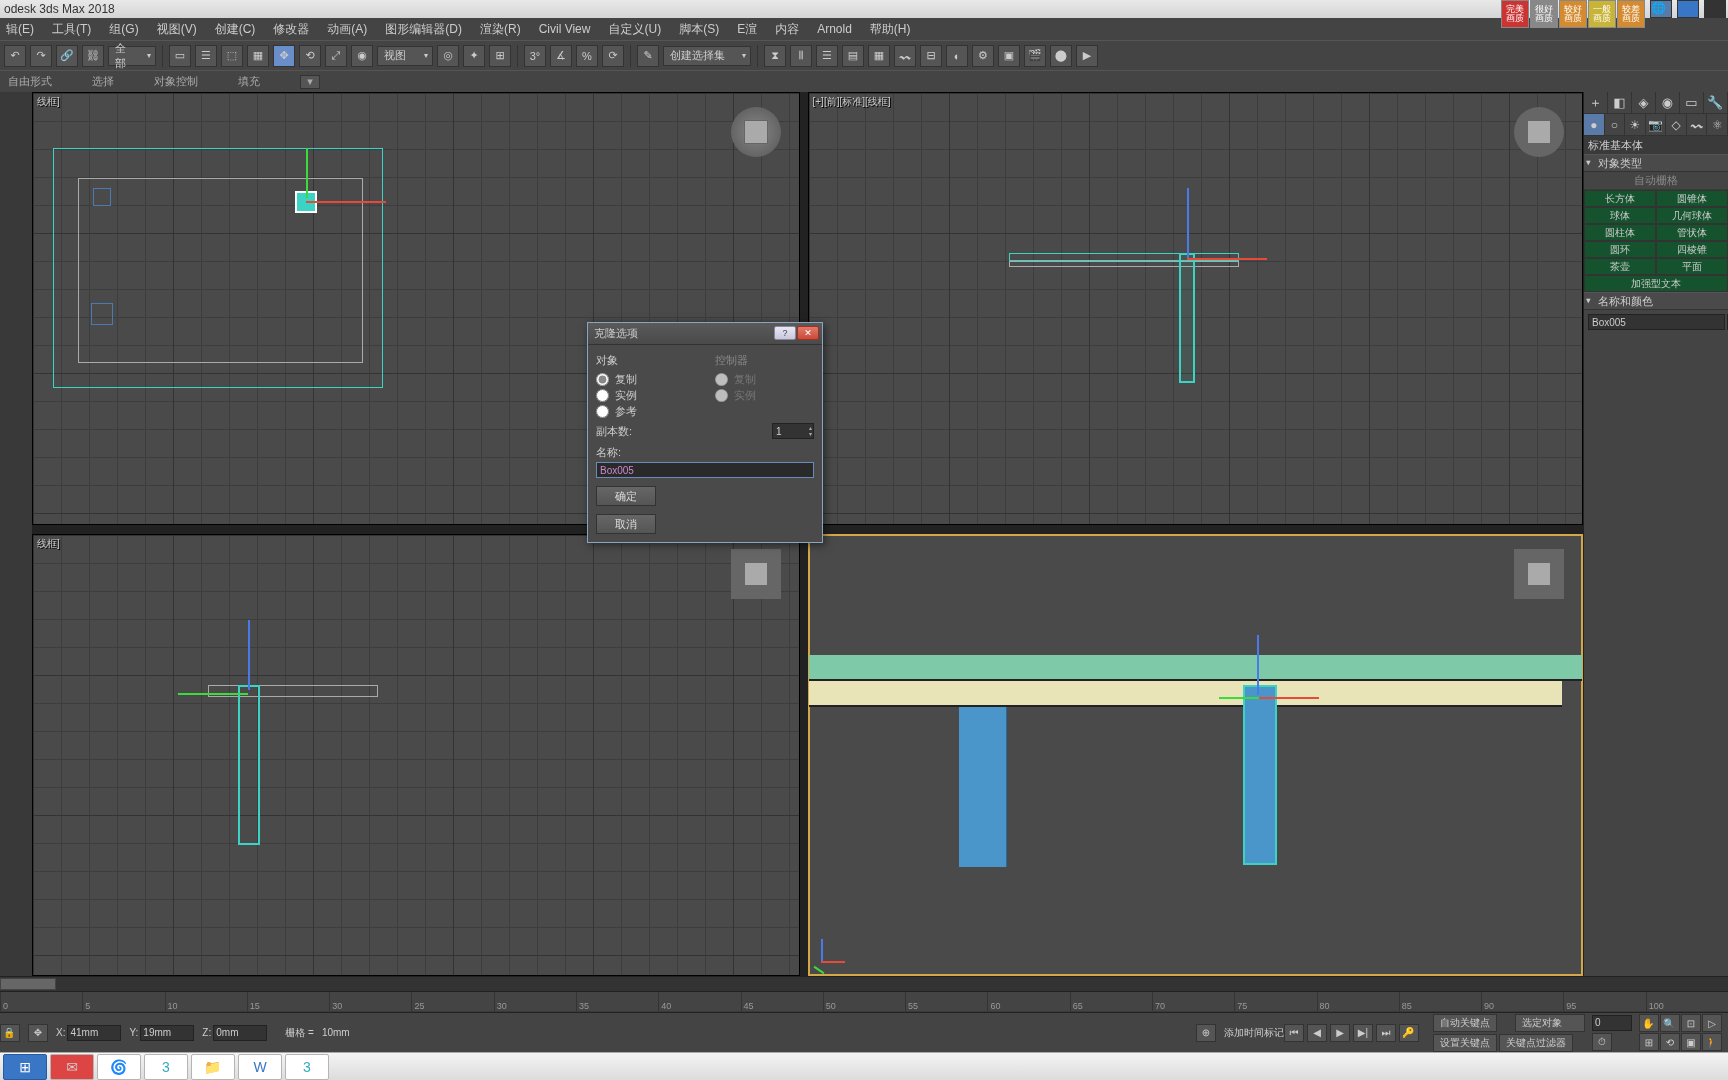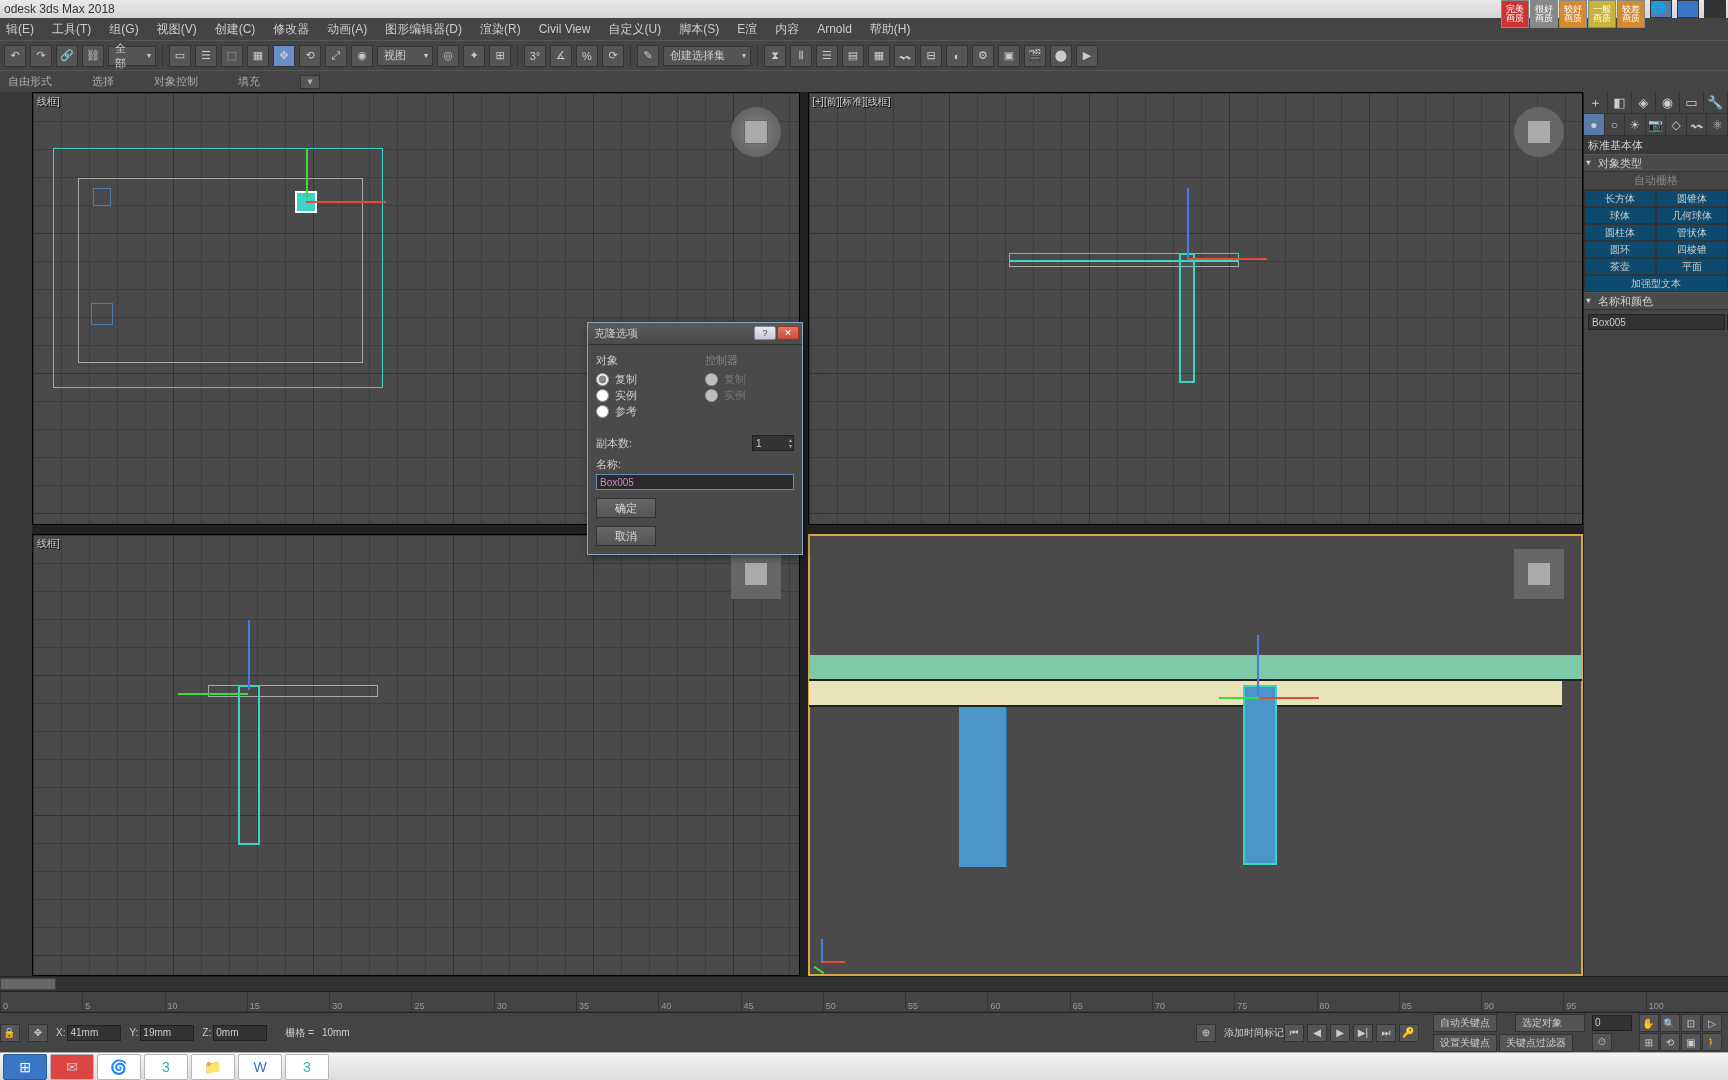--- a/index.html
+++ b/index.html
@@ -56,41 +56,41 @@
 .right-panel { width: 145px; background: #444; border-left: 1px solid #222; }
 .rp-iconrow { height: 22px; display: flex; border-bottom: 1px solid #333; }
 .rp-iconrow .ic { flex: 1; border-right: 1px solid #333; display: flex; align-items: center; justify-content: center; cursor: pointer; font-size: 13px; color: #ccc; }
 .rp-iconrow .ic.active { background: #5a7aa8; }
 .rp-iconrow2 .ic { font-size: 12px; }
 .rp-title { height: 18px; background: #3a3a3a; padding-left: 4px; display: flex; align-items: center; font-size: 11px; }
 .rp-header { height: 18px; background: #4a4a4a; border-top: 1px solid #555; border-bottom: 1px solid #333; padding-left: 14px; display: flex; align-items: center; font-size: 11px; position: relative; }
 .rp-header::before { content: "▸"; position: absolute; left: 3px; font-size: 9px; transform: rotate(90deg); }
 .rp-autogrid { height: 18px; text-align: center; color: #888; font-size: 11px; display: flex; align-items: center; justify-content: center; border-bottom: 1px solid #3a3a3a; }
 .rp-btnrow { display: flex; }
-.rp-btn { flex: 1; height: 17px; background: #0c4a6e; border: 1px solid #333; font-size: 10px; display: flex; align-items: center; justify-content: center; cursor: pointer; }
+.rp-btn { flex: 1; height: 17px; background: #14532d; border: 1px solid #333; font-size: 10px; display: flex; align-items: center; justify-content: center; cursor: pointer; }
 .rp-btn.full { border: 1px solid #333; }
 .rp-name-field { margin: 4px; display: flex; gap: 2px; }
 .rp-name-field input { flex: 1; height: 16px; background: #333; border: 1px solid #222; color: #ccc; font-size: 10px; padding-left: 3px; }
 .rp-swatch { width: 16px; height: 16px; background: #5a95c9; border: 1px solid #222; }
 
 
-.dialog { position: absolute; left: 587px; top: 322px; width: 216px; background: #4a4a4a; border: 1px solid #8aa4c4; box-shadow: 2px 2px 8px rgba(0,0,0,0.5); z-index: 100; }
+.dialog { position: absolute; left: 587px; top: 322px; width: 236px; background: #4a4a4a; border: 1px solid #8aa4c4; box-shadow: 2px 2px 8px rgba(0,0,0,0.5); z-index: 100; }
 .dlg-title { height: 22px; background: linear-gradient(#5a5a5a, #4a4a4a); border-bottom: 1px solid #333; display: flex; align-items: center; padding-left: 6px; font-size: 11px; position: relative; }
 .dlg-title-btns { position: absolute; right: 3px; top: 3px; display: flex; gap: 1px; }
 .dlg-tbtn { width: 22px; height: 14px; font-size: 9px; display: flex; align-items: center; justify-content: center; border-radius: 2px; cursor: pointer; }
 .dlg-help { background: linear-gradient(#e8e8f4, #c8c8dd); color: #445; border: 1px solid #889; }
 .dlg-close { background: linear-gradient(#e47a6a, #c9493a); color: #fff; border: 1px solid #a03020; }
 .dlg-body { padding: 8px; }
 .dlg-group-title { font-size: 11px; color: #ccc; margin-bottom: 3px; }
 .dlg-cols { display: flex; gap: 20px; }
 .dlg-col { flex: 1; }
 .dlg-radio { display: flex; align-items: center; gap: 6px; font-size: 11px; height: 16px; cursor: pointer; }
 .dlg-radio.disabled { color: #777; }
 .dlg-radio input { accent-color: #888; }
-.dlg-field-row { display: flex; align-items: center; gap: 8px; margin-top: 16px; }
+.dlg-field-row { display: flex; align-items: center; gap: 8px; margin-top: 4px; }
 .dlg-spinner { width: 42px; height: 16px; background: #333; border: 1px solid #222; color: #dcd; font-size: 10px; padding-left: 3px; position: relative; display: flex; align-items: center; }
 .dlg-spinner::after { content: "▴\A▾"; white-space: pre; position: absolute; right: 1px; font-size: 6px; line-height: 6px; color: #aaa; }
 .dlg-name-input { width: 100%; height: 16px; background: #2a2a2a; border: 1px solid #6a8abb; color: #c8c; font-size: 10px; padding-left: 3px; margin-top: 2px; }
 .dlg-btns { display: flex; gap: 8px; justify-content: flex-end; margin-top: 8px; flex-direction: column; }
 .dlg-btn { width: 60px; height: 20px; background: linear-gradient(#666, #555); border: 1px solid #333; color: #ddd; font-size: 11px; cursor: pointer; display: flex; align-items: center; justify-content: center; }
 
 
 .timeline-area { position: absolute; bottom: 56px; left: 0; right: 0; height: 48px; background: #3a3a3a; border-top: 1px solid #222; }
 .time-slider { height: 14px; background: #333; position: relative; }
 .time-slider-thumb { position: absolute; left: 0; width: 56px; height: 12px; top: 1px; background: #666; border: 1px solid #444; }

